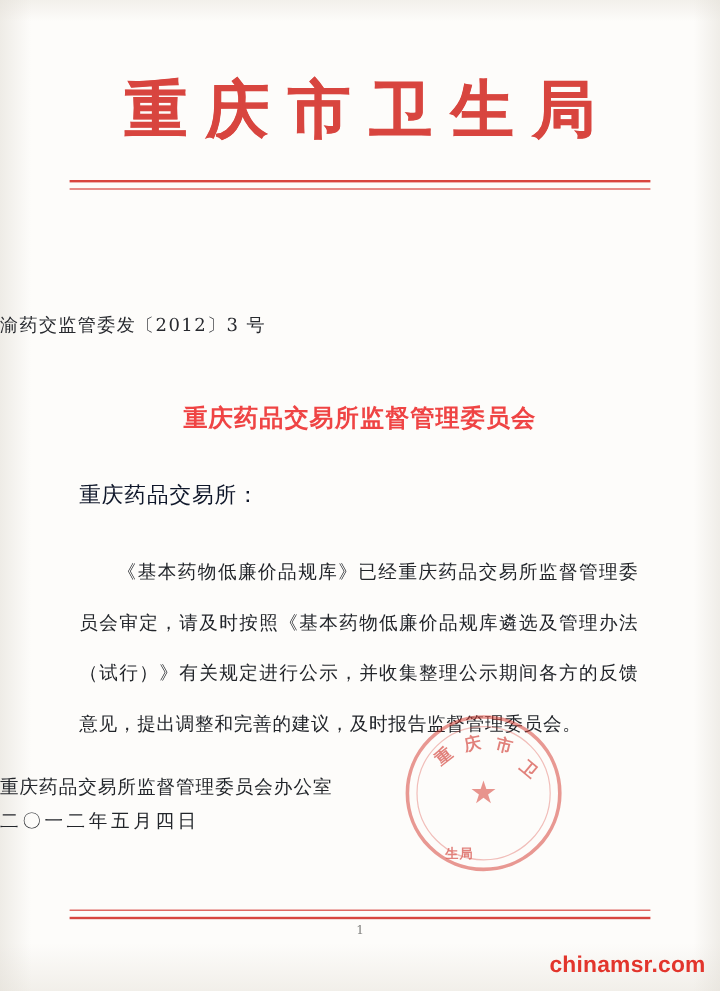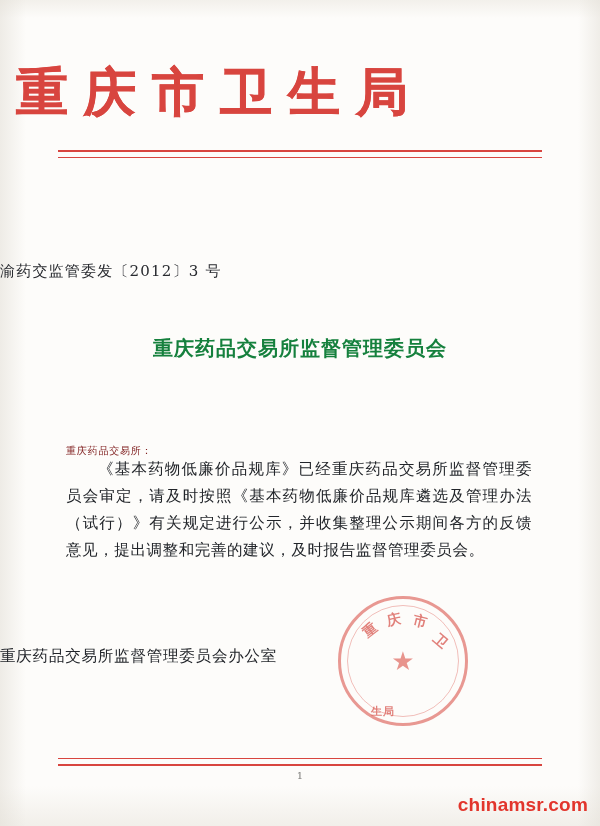--- a/index.html
+++ b/index.html
@@ -33,20 +33,21 @@
       linear-gradient(0deg, rgba(232,228,220,0.55) 0px, rgba(255,255,255,0) 40px);
     pointer-events: none;
   }
 
   
   .letterhead {
     position: absolute;
     top: 62px;
     left: 0;
     width: 600px;
+    text-align: center;
   }
   .letterhead-title {
     font-family: "DejaVu Serif", "Liberation Serif", serif;
     font-weight: bold;
     font-size: 52px;
     letter-spacing: 16px;
     text-indent: 16px;
     color: #d8453f;
     line-height: 1.15;
     -webkit-text-stroke: 0.6px #d8453f;
@@ -73,44 +74,44 @@
     letter-spacing: 1.2px;
   }
 
   
   .doc-title {
     position: absolute;
     top: 332px;
     left: 0;
     width: 600px;
     text-align: center;
-    color: #15803d;
+    color: #ef4444;
     font-weight: bold;
     font-size: 20px;
     line-height: 33px;
     letter-spacing: 1px;
   }
 
   
   .recipient {
     position: absolute;
-    top: 444px;
+    top: 400px;
     left: 66px;
-    font-size: 10px;
-    color: #7f1d1d;
+    font-size: 18px;
+    color: #0f172a;
     letter-spacing: 0.8px;
   }
 
   .body-text {
     position: absolute;
     top: 456px;
     left: 66px;
     width: 466px;
     font-size: 15.5px;
-    line-height: 27px;
+    line-height: 42px;
     color: #22252a;
     text-align: justify;
     text-indent: 32px;
     letter-spacing: 0.6px;
   }
 
   
   .signature {
     position: absolute;
     top: 642px;
@@ -234,20 +235,21 @@
       <span class="seal-t1">重</span>
       <span class="seal-t2">庆</span>
       <span class="seal-t3">市</span>
       <span class="seal-t4">卫</span>
       <span class="seal-b1">生局</span>
     </div>
   </div>
 
   <div class="signature">
     <div class="sig-org1">重庆药品交易所监督管理委员会办公室</div>
+    <div class="sig-date">二〇一二年五月四日</div>
   </div>
 
   <div class="footer-rule f1"></div>
   <div class="footer-rule f2"></div>
   <div class="page-number">1</div>
 
   <div class="watermark">chinamsr.com</div>
 
 </div>
 

